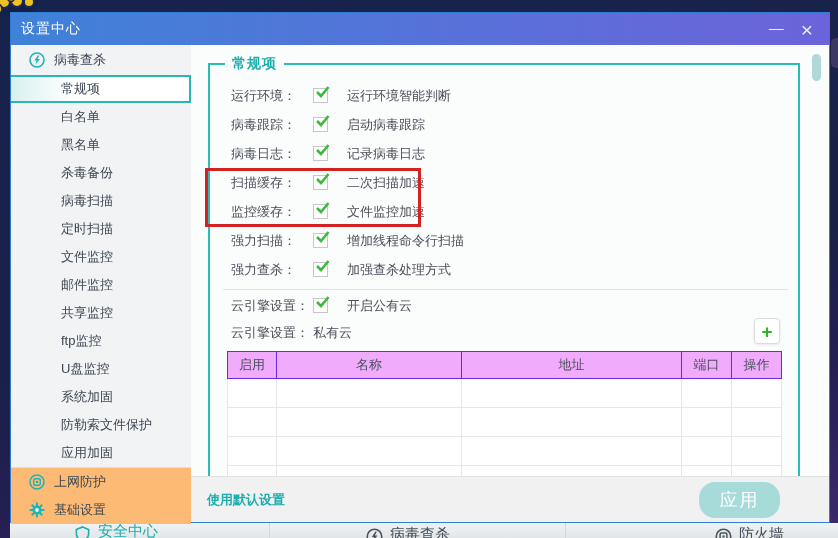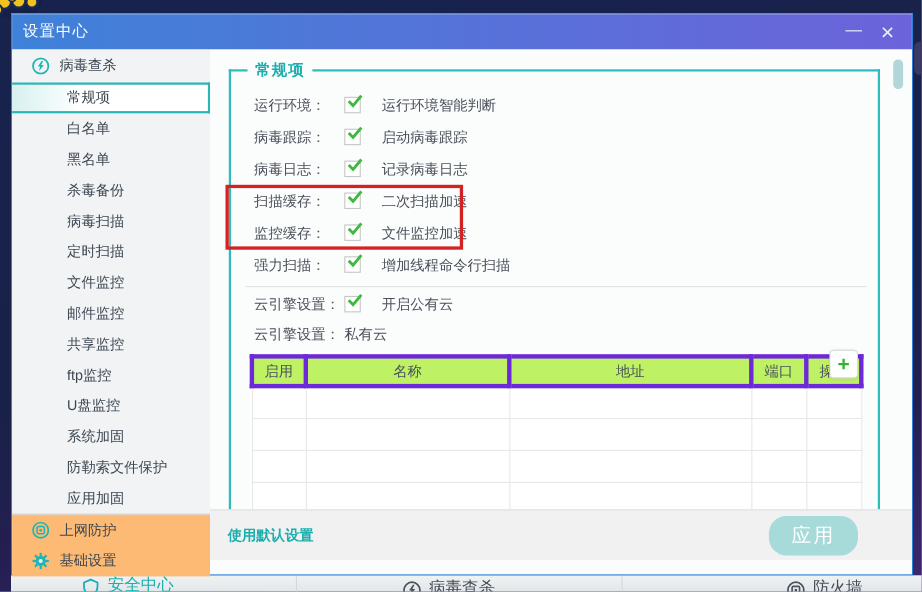--- a/index.html
+++ b/index.html
@@ -78,28 +78,28 @@
     border:3px solid #d42222; pointer-events:none; z-index:3; }
   .addbtn {
     position:absolute; top:253px; right:18px; width:26px; height:26px;
     background:#fff; border:1px solid #dcdcdc; border-radius:4px;
     color:#2eb52e; font-size:19px; font-weight:bold; line-height:1;
     display:flex; align-items:center; justify-content:center;
     box-shadow:0 1px 3px rgba(0,0,0,0.08); cursor:pointer;
   }
   table.tbl { border-collapse:collapse; margin:5px 0 0 -4px; width:554px; background:#fff;
     font-size:13px; color:#4a505a; table-layout:fixed; }
-  .tbl th { height:27px; background:#bef264; border:4px solid #6d28d9; font-weight:normal;margin-top:20px; }
+  .tbl th { height:27px; background:#f0abfc; border:1px solid #6d28d9; font-weight:normal;margin-top:20px; }
   .tbl td { height:29px; border:1px solid #e7e7e7; }
 
   .vthumb { position:absolute; right:8px; top:9px; width:9px; height:27px;
     background:#b2d7d8; border-radius:5px; z-index:5; cursor:pointer; }
 
   .bottombar {
-    position:absolute; left:0; right:0; bottom:13px; height:46px;
+    position:absolute; left:0; right:0; bottom:0; height:46px;
     background:#f1f1f1; border-top:1px solid #e0e0e0;
     display:flex; align-items:center; padding:0 49px 0 16px;
   }
   .default-link { color:#1caeae; font-size:13px; font-weight:bold; cursor:pointer; }
   .apply-btn { margin-left:auto; width:81px; height:36px; border:none; border-radius:16px;
     background:#a7dbda; color:#ffffff; font-size:18px; letter-spacing:2px;
     display:flex; align-items:center; justify-content:center; cursor:pointer; }
 </style>
 </head>
 <body>
@@ -293,20 +293,29 @@
             </div>
             <div class="frow">
               <span class="lbl">强力扫描：</span>
               <span class="chkwrap">
                   <svg width="17" height="17" viewBox="0 0 17 17">
                     <path d="M3 8 L7 12 L14.5 3" fill="none" stroke="#3dba3d" stroke-width="2.6"></path>
                   </svg>
                 </span>
               <span class="desc">增加线程命令行扫描</span>
             </div>
+            <div class="frow">
+              <span class="lbl">强力查杀：</span>
+              <span class="chkwrap">
+                  <svg width="17" height="17" viewBox="0 0 17 17">
+                    <path d="M3 8 L7 12 L14.5 3" fill="none" stroke="#3dba3d" stroke-width="2.6"></path>
+                  </svg>
+                </span>
+              <span class="desc">加强查杀处理方式</span>
+            </div>
 
             <hr class="sep">
 
             <div class="frow">
               <span class="lbl">云引擎设置：</span>
               <span class="chkwrap">
                   <svg width="17" height="17" viewBox="0 0 17 17">
                     <path d="M3 8 L7 12 L14.5 3" fill="none" stroke="#3dba3d" stroke-width="2.6"></path>
                   </svg>
                 </span>

